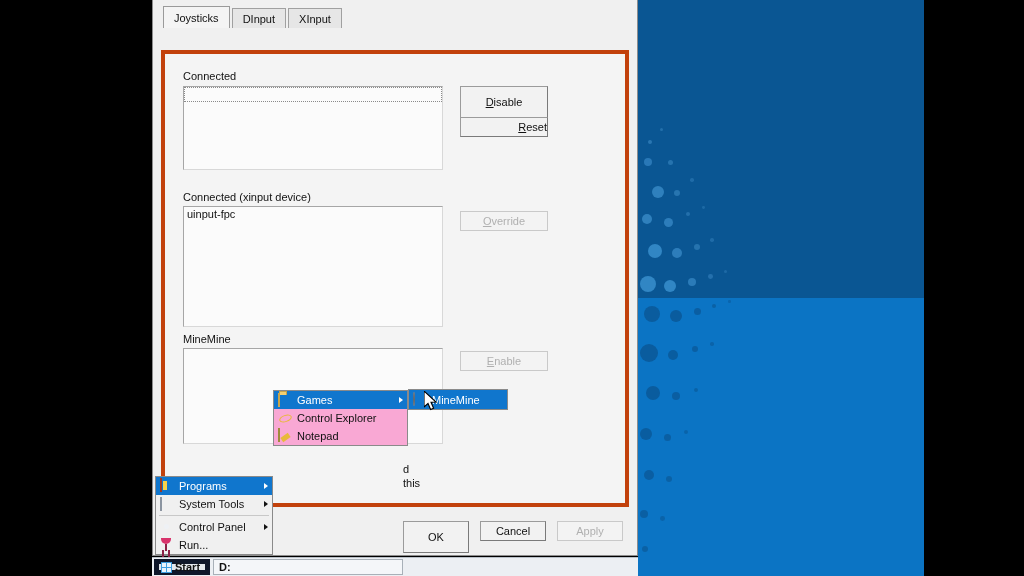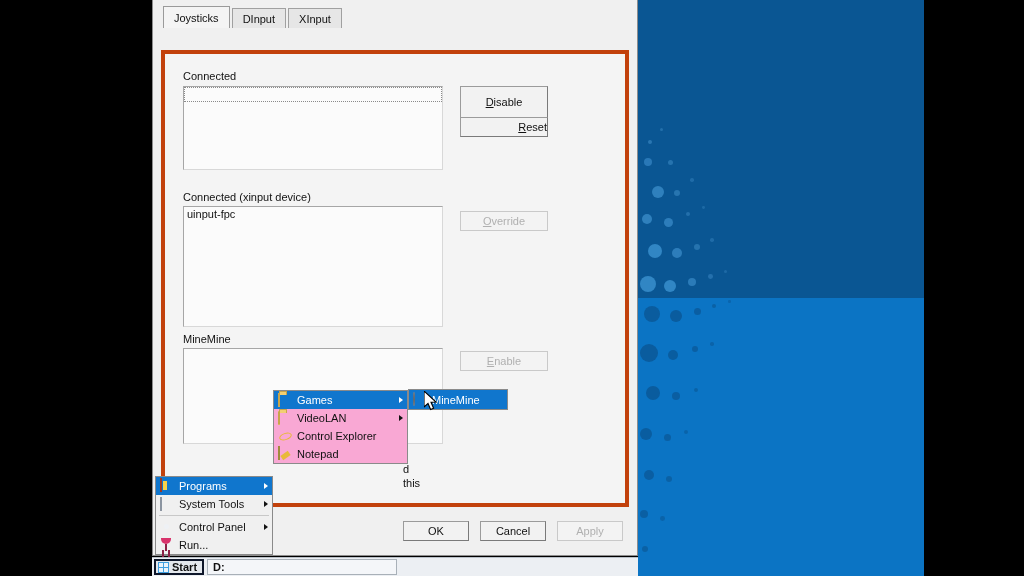--- a/index.html
+++ b/index.html
@@ -223,21 +223,21 @@
 
   
   #taskbar {
     position:absolute; left:152px; top:557px; width:486px; height:19px;
     background:#eceff3; border-top:1px solid #b9c0c8;
     display:flex; align-items:center; gap:3px; padding:0 2px;
     z-index:30;
   }
   #start-button {
     height:16px; display:flex; align-items:center; gap:3px; padding:0 5px 0 2px;
-    background:#e4e8ed; border:2px solid #0f172a;
+    background:#e4e8ed; border:5px solid #0f172a;
     font-weight:bold; font-size:11px; color:#111; cursor:pointer;
   }
   .win-logo {
     width:11px; height:11px; background:#3f9fe0;
     display:grid; grid-template-columns:1fr 1fr; grid-template-rows:1fr 1fr; gap:1px; padding:1px;
   }
   .win-logo i { background:#eaf4fc; display:block; }
   #task-button {
     flex:0 0 190px; height:16px; display:flex; align-items:center; padding:0 5px;
     background:#f4f6f9; border:1px solid #a8b0b8;
@@ -335,21 +335,21 @@
         <span><u>E</u>nable</span>
       </div>
   </div>
 
   <div id="hidden-text">
     <div>d</div>
     <div>this</div>
   </div>
 
   <div id="footer-buttons">
-    <div class="btn" style="left:250px; top:12px; width:66px; height:20px;">OK</div>
+    <div class="btn" style="left:250px; top:12px; width:66px; height:32px;">OK</div>
     <div class="btn" style="left:327px; top:12px; width:66px; height:20px;">Cancel</div>
     <div class="btn disabled" style="left:404px; top:12px; width:66px; height:20px;">Apply</div>
   </div>
 </div>
 
 <div id="startmenu">
   <div class="menuitem sel">
     <span class="mi-icon"><span class="ic-programs"></span></span>
     <span>Programs</span>
     <span class="arrow"></span>
@@ -368,25 +368,20 @@
   <div class="menuitem">
     <span class="mi-icon"><span class="ic-run"></span></span>
     <span>Run...</span>
   </div>
 </div>
 
 <div id="programsmenu">
   <div class="menuitem sel">
     <span class="mi-icon"><span class="ic-folder"></span></span>
     <span>Games</span>
-    <span class="arrow"></span>
-  </div>
-  <div class="menuitem">
-    <span class="mi-icon"><span class="ic-folder"></span></span>
-    <span>VideoLAN</span>
     <span class="arrow"></span>
   </div>
   <div class="menuitem">
     <span class="mi-icon"><span class="ic-ie"></span></span>
     <span>Control Explorer</span>
   </div>
   <div class="menuitem">
     <span class="mi-icon"><span class="ic-notepad"></span></span>
     <span>Notepad</span>
   </div>

